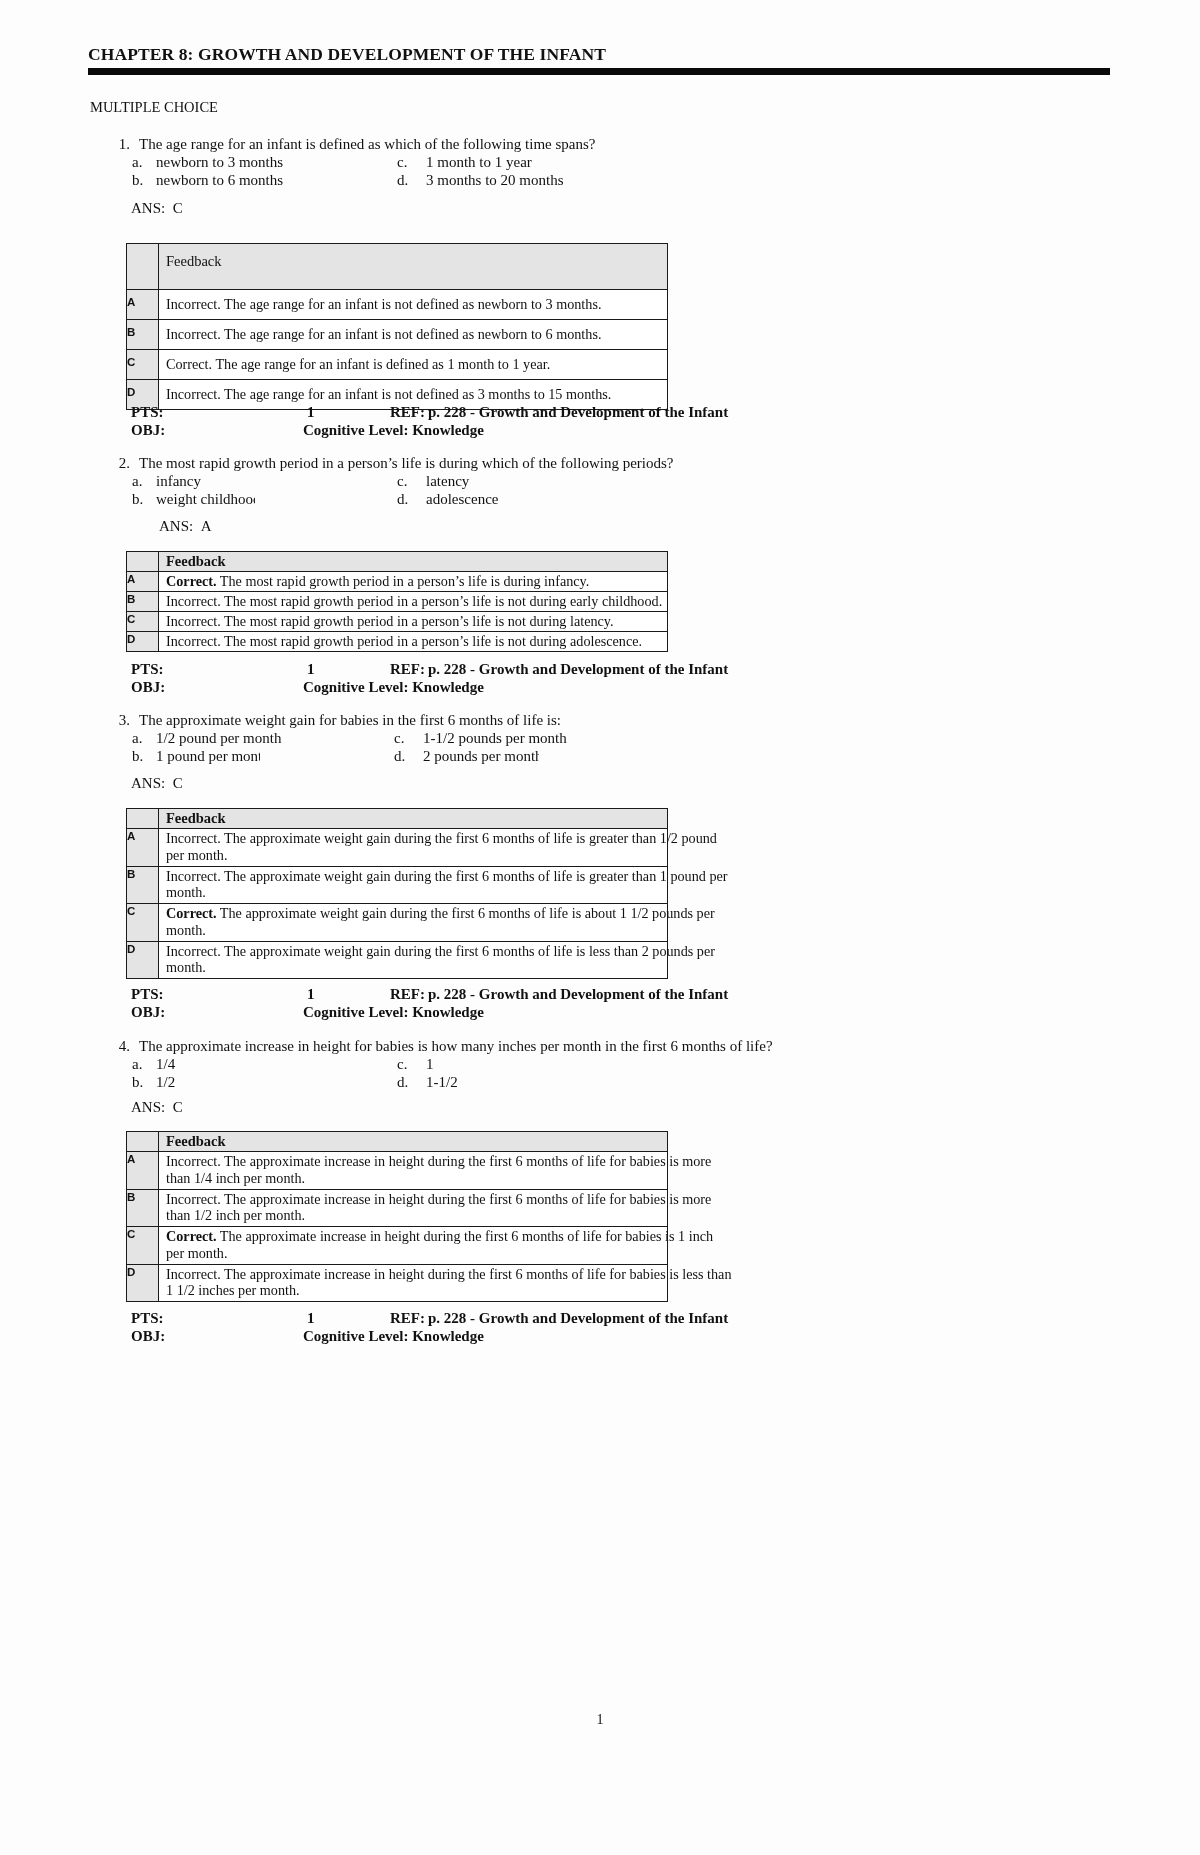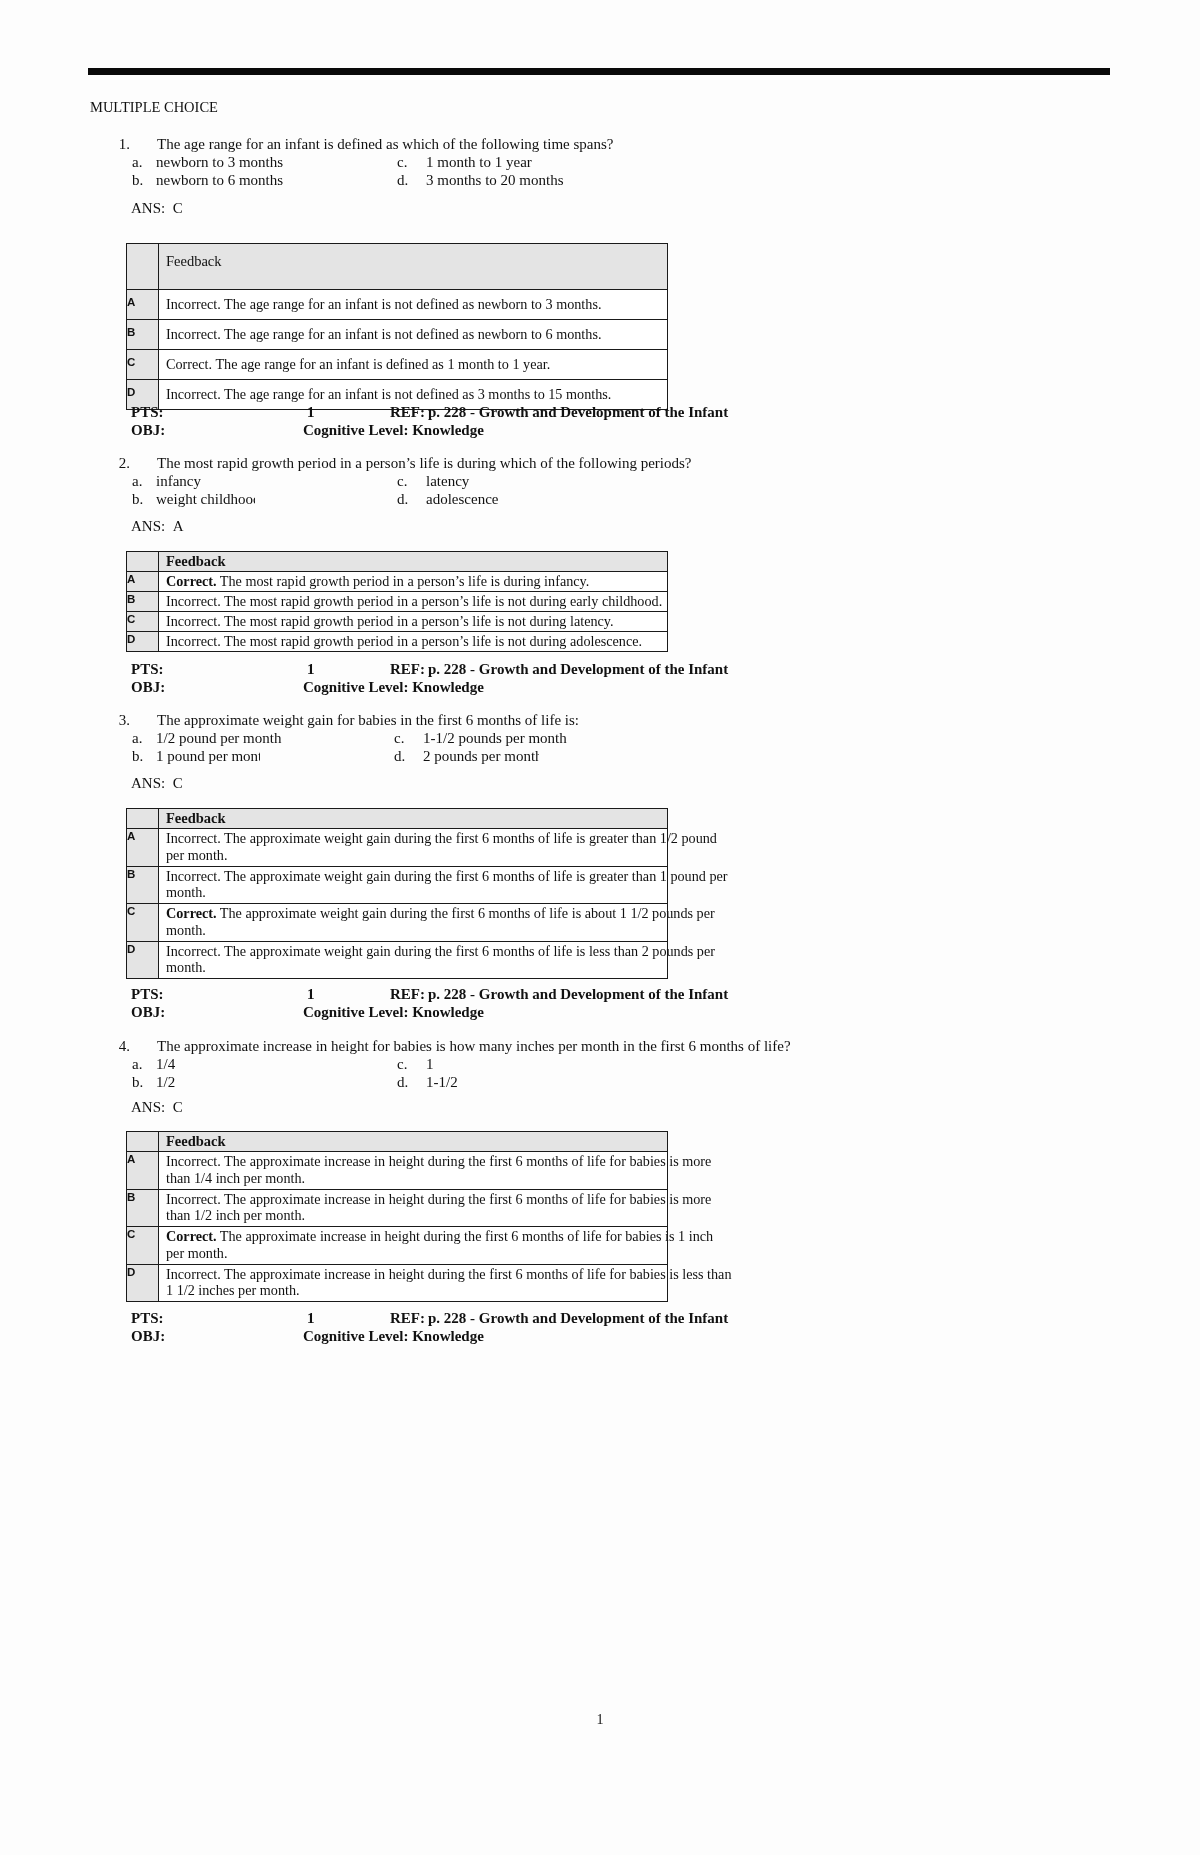--- a/index.html
+++ b/index.html
@@ -62,21 +62,20 @@
     left: 104px;
     width: 26px;
     text-align: right;
     font-size: 15px;
   }
   .q-stem {
     position: absolute;
     left: 139px;
     font-size: 15px;
     white-space: nowrap;
-    margin-left: 18px;
   }
   .opt-letter {
     position: absolute;
     font-size: 15px;
   }
   .opt-text {
     position: absolute;
     font-size: 15px;
     white-space: nowrap;
     overflow: hidden;
@@ -189,20 +188,21 @@
     width: 1200px;
     text-align: center;
     font-size: 14px;
   }
 </style>
 </head>
 <body>
 
 <div class="page">
 
+  <div class="chapter-title">CHAPTER 8: GROWTH AND DEVELOPMENT OF THE INFANT</div>
   <div class="header-rule"></div>
   <div class="section-label">MULTIPLE CHOICE</div>
 
   <div class="question">
     <div class="q-num" style="top:136px;">1.</div>
     <div class="q-stem" style="top:136px;">The age range for an infant is defined as which of the following time spans?</div>
 
     <div class="opt-letter" style="left:132px; top:154px;">a.</div>
     <div class="opt-text" style="left:156px; top:154px; width:230px;">newborn to 3 months</div>
     <div class="opt-letter" style="left:397px; top:154px;">c.</div>
@@ -270,21 +270,21 @@
     <div class="opt-letter" style="left:132px; top:473px;">a.</div>
     <div class="opt-text" style="left:156px; top:473px; width:230px;">infancy</div>
     <div class="opt-letter" style="left:397px; top:473px;">c.</div>
     <div class="opt-text" style="left:426px; top:473px; width:250px;">latency</div>
 
     <div class="opt-letter" style="left:132px; top:491px;">b.</div>
     <div class="opt-text" style="left:156px; top:491px; width:99px;">weight childhood</div>
     <div class="opt-letter" style="left:397px; top:491px;">d.</div>
     <div class="opt-text" style="left:426px; top:491px; width:79px;">adolescence</div>
 
-    <div class="ans-line" style="top:518px;">
+    <div class="ans-line" style="top:518px;margin-left:28px;">
       <span>ANS:</span>
       &nbsp;<span>A</span>
     </div>
 
     <table class="fb-table t2">
       <tbody>
           <tr>
         <td class="fb-letter-col fb-head-blank"></td>
         <td class="fb-head-text">Feedback</td>
       </tr>

